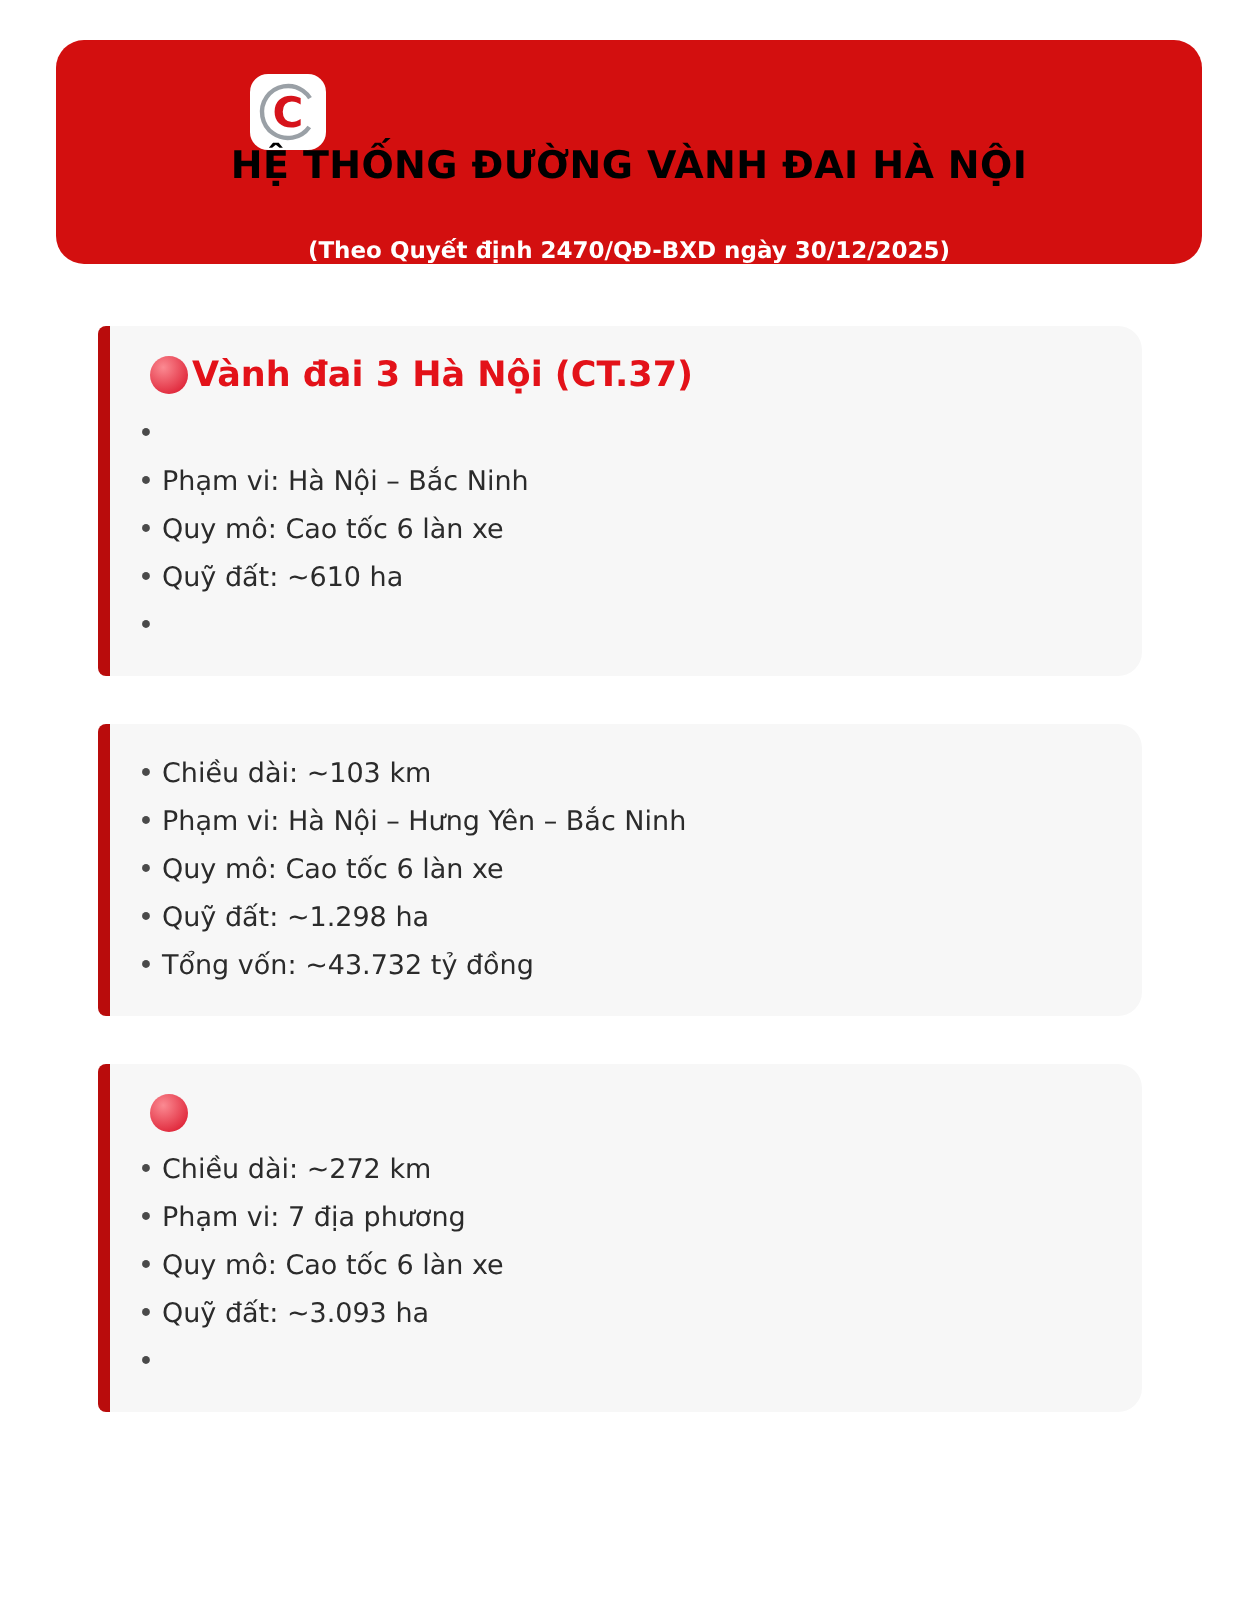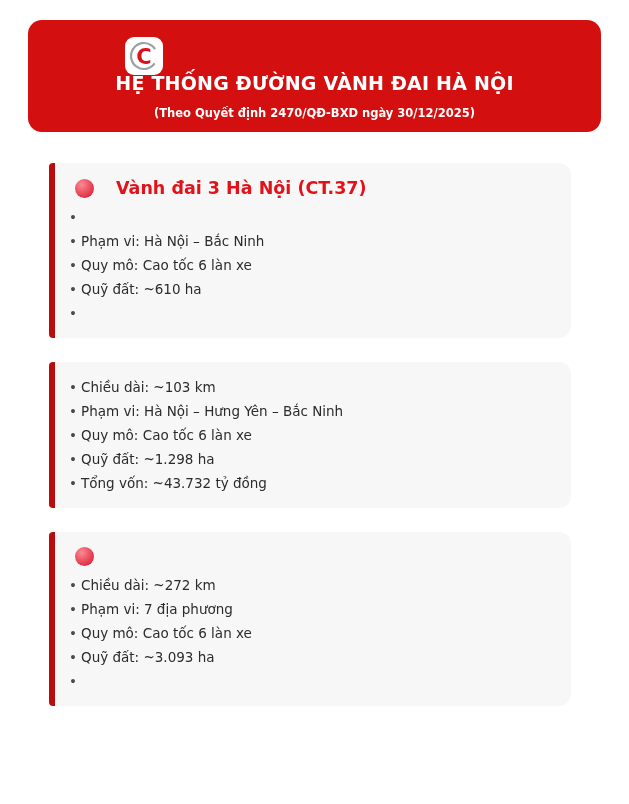--- a/index.html
+++ b/index.html
@@ -25,40 +25,40 @@
     position:absolute;left:28px;top:20px;width:573px;height:112px;
     background:var(--header-red);border-radius:14px;box-sizing:border-box;
   }
   .logo-badge{
     position:absolute;left:97px;top:17px;width:38px;height:38px;
     background:#ffffff;border-radius:9px;
     display:flex;align-items:center;justify-content:center;
   }
   .header-title{
     position:absolute;top:52px;left:0;right:0;margin:0;
-    text-align:center;color:#ffffff;font-size:19px;font-weight:bold;
+    text-align:center;color:#000000;font-size:19px;font-weight:bold;
     letter-spacing:.2px;white-space:nowrap;
   }
   .header-subtitle{
-    position:absolute;top:81px;left:0;right:0;margin:5px;
+    position:absolute;top:81px;left:0;right:0;margin:17px;
     text-align:center;color:#ffffff;font-size:11.5px;font-weight:bold;
     white-space:nowrap;
   }
 
   
   .cards{position:absolute;left:49px;top:163px;width:522px;}
   .card{
     box-sizing:border-box;width:522px;
     background:var(--card-bg);
     border-left:6px solid var(--border-red);
     border-radius:4px 12px 12px 4px;
     padding:13px 16px 13px 14px;
     margin-bottom:24px;
   }
-  .card-title-row{display:flex;align-items:flex-end;gap:22px;margin:2px 0 7px 6px;}
+  .card-title-row{display:flex;align-items:flex-start;gap:2px;margin:2px 0 7px 6px;}
   .dot{
     width:19px;height:19px;border-radius:50%;flex:0 0 auto;
     background:radial-gradient(circle at 35% 30%,var(--bullet-light),var(--bullet-dark) 78%);
   }
   .card-title{margin:0;font-size:17.5px;font-weight:bold;color:var(--title-red);white-space:nowrap;}
   .card-items{list-style:none;margin:0;padding:0;}
   .card-items li{display:flex;line-height:24px;font-size:13.5px;color:var(--text-dark);}
   .marker{width:12px;flex:0 0 auto;color:#4a4a4a;}
   .item-text{white-space:nowrap;}
 </style>

